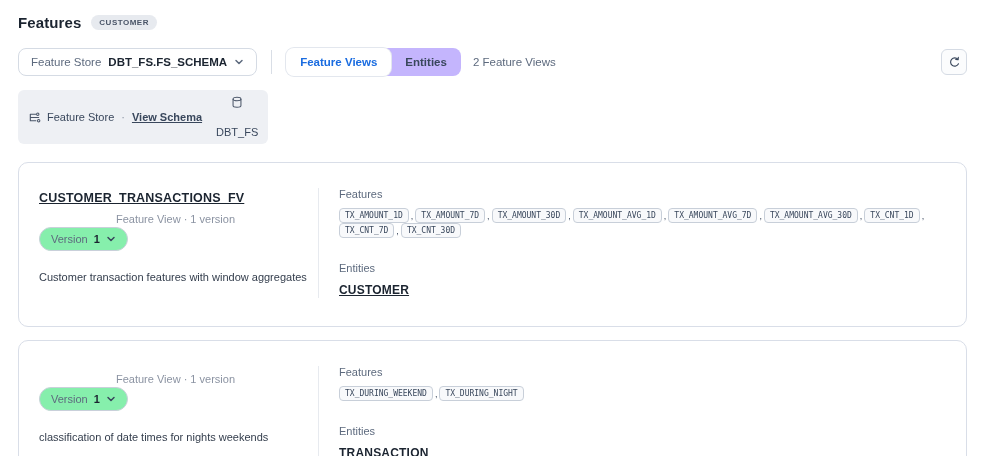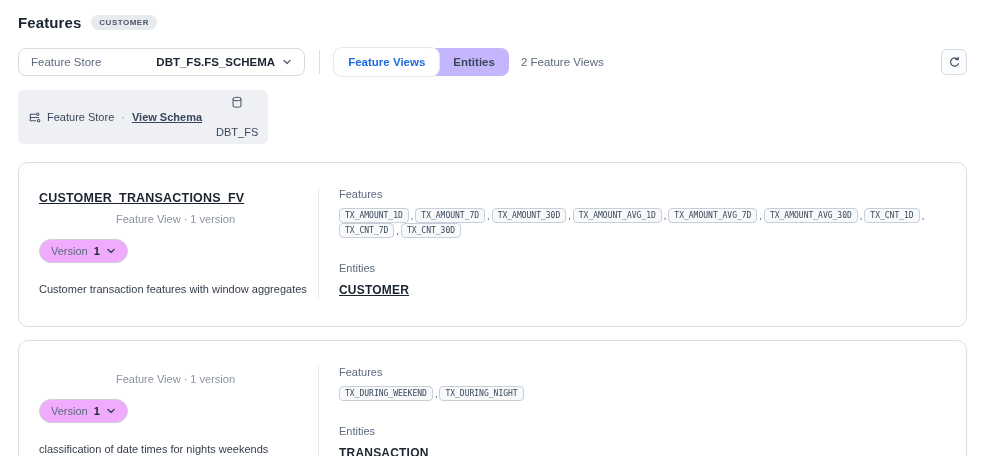--- a/index.html
+++ b/index.html
@@ -11,21 +11,21 @@
   .header { display:flex; align-items:center; gap:10px; margin-top:2px; }
   .page-title { font-size:15px; font-weight:700; color:#1b2430; letter-spacing:.1px; }
   .preview-badge { background:#e7eaef; color:#4a5568; font-size:8px; font-weight:700;
     letter-spacing:.5px; padding:3px 8px; border-radius:9px; }
 
   
   .toolbar { display:flex; align-items:center; margin-top:17px; }
   .store-select { display:inline-flex; align-items:center; gap:7px; border:1px solid #d5dbe4;
     border-radius:8px; padding:7px 12px; background:#fff; cursor:pointer; }
   .store-select .lbl { font-size:11.5px; color:#5d6a7e; }
-  .store-select .val { font-size:11.5px; font-weight:700; color:#1b2430;margin-left:48px; }
+  .store-select .val { font-size:11.5px; font-weight:700; color:#1b2430; }
   .v-divider { width:1px; height:24px; background:#d9dee6; margin:0 14px; }
   .segmented { display:inline-flex; background:#c4b5fd; border-radius:8px; padding:0; }
   .segment { font-size:11.5px; padding:8px 14px; border-radius:8px; color:#39475c; font-weight:600; cursor:pointer; }
   .segment.active { background:#ffffff; color:#1a6ce0; font-weight:700; box-shadow:0 0 0 1px #e3e7ee; }
   .count-text { font-size:11.5px; color:#5d6a7e; margin-left:12px;text-align:center; }
   .refresh-btn { margin-left:auto; width:26px; height:26px; border:1px solid #d5dbe4; border-radius:6px;
     background:#fbfcfd; display:flex; align-items:center; justify-content:center; cursor:pointer; }
 
   
   .breadcrumb { display:inline-flex; align-items:center; gap:6px; margin-top:14px;
@@ -37,22 +37,22 @@
   
   .cards { margin-top:18px; display:flex; flex-direction:column; gap:13px; }
   .card { border:1px solid #d9dee8; border-radius:10px; background:#fff; display:flex;
     padding:25px 20px 28px 20px; }
   .card-left { flex:0 0 280px; width:280px; padding-right:6px; border-right:1px solid #e7eaef; }
   .card-right { flex:1; padding-left:20px; }
 
   .fv-title { font-size:12.5px; font-weight:700; color:#1b2430; text-decoration:underline;
     letter-spacing:.2px; cursor:pointer; display:inline-block; }
   .fv-subtitle { font-size:11px; color:#8b93a2; margin-top:7px;text-align:center; }
-  .version-pill { display:inline-flex; align-items:center; gap:6px; margin-top:14px;
-    border:1px solid #c9d0da; border-radius:14px; padding:5px 11px; background:#f0abfc; cursor:pointer; }
+  .version-pill { display:inline-flex; align-items:center; gap:6px; margin-top:2px;
+    border:1px solid #c9d0da; border-radius:14px; padding:5px 11px; background:#86efac; cursor:pointer; }
   .version-pill .vlbl { font-size:11px; color:#5d6a7e; }
   .version-pill .vval { font-size:11px; font-weight:700; color:#1b2430; }
   .fv-desc { font-size:11px; color:#333d4c; margin-top:19px; line-height:1.45; }
 
   .section-label { font-size:11px; color:#5d6a7e; }
   .chips { display:flex; flex-wrap:wrap; align-items:center; margin-top:8px; }
   .chip { font-family:"DejaVu Sans Mono", monospace; font-size:8px; color:#39475c;
     background:#f8f9fb; border:1px solid #c8cfd9; border-radius:4px; padding:2px 5px; white-space:nowrap; }
   .chip-sep { font-size:9px; color:#39475c; margin:0 2px; }
   .entities-label { margin-top:24px; }

